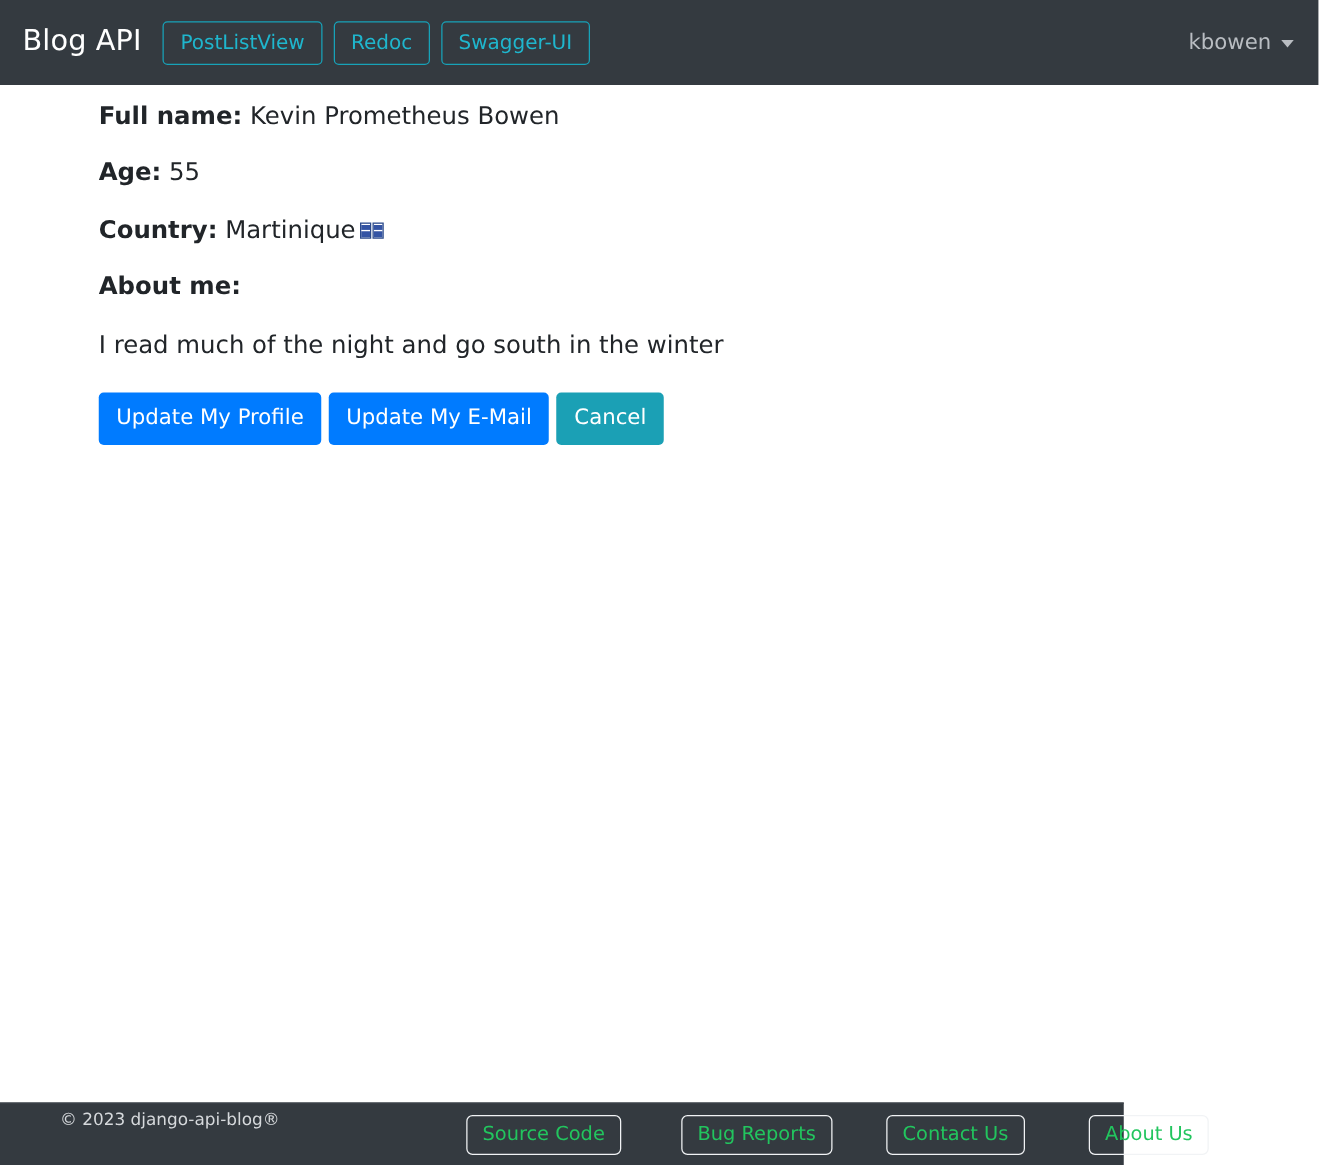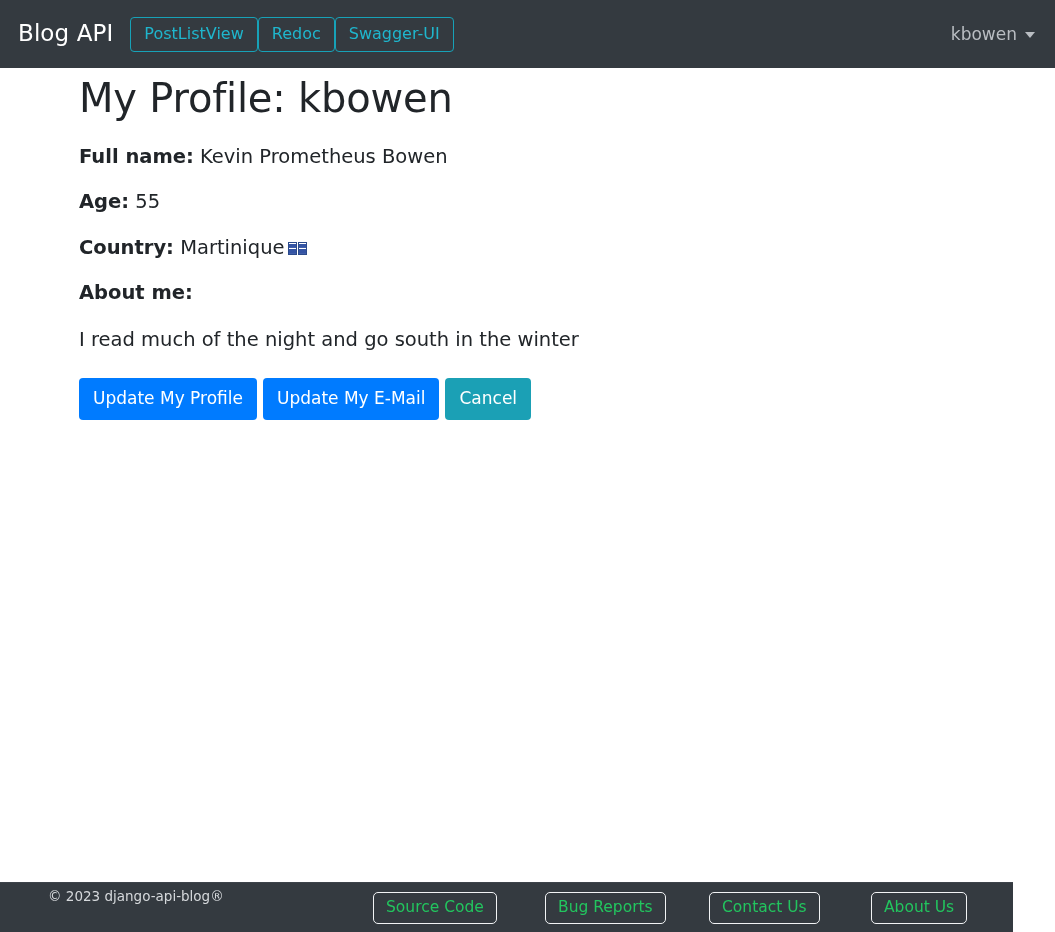--- a/index.html
+++ b/index.html
@@ -41,20 +41,21 @@
     font-weight: 400;
     letter-spacing: 0.1px;
     margin-right: 17px;
     white-space: nowrap;
     padding-bottom: 2px;
   }
 
   .nav-links {
     display: flex;
     align-items: center;
+    gap: 9px;
   }
 
   .nav-btn {
     display: inline-flex;
     align-items: center;
     justify-content: center;
     height: 35px;
     padding: 0 13px;
     border: 1px solid #17a2b8;
     border-radius: 4px;
@@ -178,21 +179,21 @@
     font-family: inherit;
   }
   .btn-primary { background: #007bff; }
   .btn-info { background: #1ba0b5; text-align: center; }
 
   
   .footer {
     position: absolute;
     left: 0;
     bottom: 0;
-    width: 1013px;
+    width: 899px;
     height: 50px;
     background: #343a40;
     border-top: 1px solid #3d434a;
   }
 
   .footer-inner {
     position: relative;
     width: 100%;
     height: 100%;
   }
@@ -248,21 +249,20 @@
 
     <div class="user-menu">
       <span>kbowen</span>
       <span class="caret"></span>
     </div>
   </div>
 
   <div class="container">
     <div class="content-inner">
 
-      <h1 class="page-title">My Profile: kbowen</h1>
 
       <p class="field-line first">
         <span class="field-label">Full name:</span>
         <span class="field-value">Kevin Prometheus Bowen</span>
       </p>
 
       <p class="field-line">
         <span class="field-label">Age:</span>
         <span class="field-value">55</span>
       </p>

